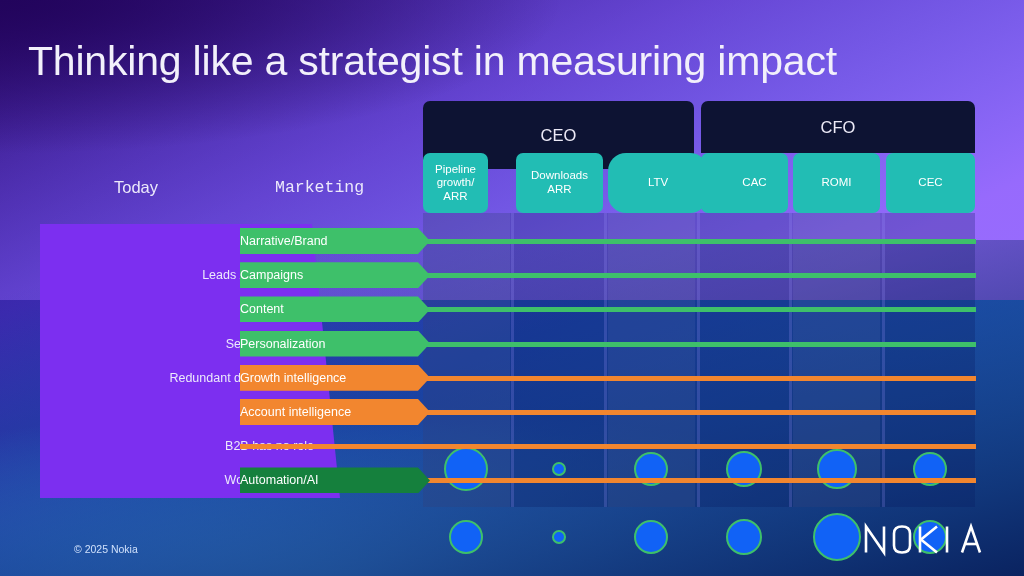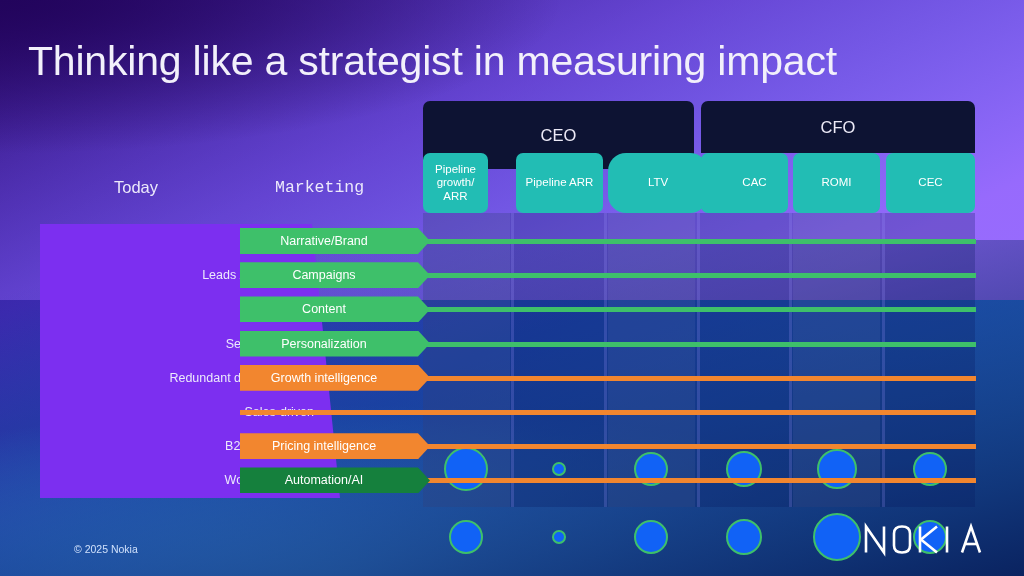--- a/index.html
+++ b/index.html
@@ -59,21 +59,21 @@
   #today-panel { position:absolute; z-index:3; left:40px; top:224px; width:300px; height:274px; }
 
   
   .row { position:absolute; z-index:4; left:0; width:1024px; height:26px; }
   .row .track {
     position:absolute; left:240px; right:48px; top:11px; height:5px;
   }
   .row .bar {
     position:absolute; left:240px; width:190px; height:26px; top:0;
     clip-path: polygon(0 0, 178px 0, 190px 50%, 178px 100%, 0 100%);
-    display:flex; align-items:center; justify-content:center;
+    display:flex; align-items:center; justify-content:flex-start;
   }
   .row .bar span {
     color:#ffffff; font-size:12.5px; padding-right:22px; white-space:nowrap;
   }
   .row .today-label {
     position:absolute; right:710px; top:0; height:26px;
     display:flex; align-items:center;
     color:#ece9fb; font-size:12.5px; white-space:nowrap;
   }
 
@@ -135,21 +135,21 @@
   <rect y="240" width="1024" height="336" fill="url(#gBotRight)"></rect>
   <rect width="1024" height="280" fill="url(#gTopDark)"></rect>
 </svg>
 
 <div id="slide-title">Thinking like a strategist in measuring impact</div>
 
 <div class="grp-header" id="grp-ceo">CEO</div>
 <div class="grp-header" id="grp-cfo">CFO</div>
 
 <div class="kpi" style="left:423px;width:65px;">Pipeline growth/ ARR</div>
-<div class="kpi" style="left:516px;width:87px;">Pipeline ARR</div>
+<div class="kpi" style="left:516px;width:87px;">Downloads ARR</div>
 <div class="kpi" style="left:608px;width:100px;border-radius:18px;">LTV</div>
 <div class="kpi" style="left:701px;width:87px;padding-left:24px;">CAC</div>
 <div class="kpi" style="left:793px;width:87px;">ROMI</div>
 <div class="kpi" style="left:886px;width:89px;">CEC</div>
 
 <div id="grid-panel"></div>
 <div class="colstripe" style="left:423px;width:87px;"></div>
 <div class="colstripe" style="left:608px;width:87px;"></div>
 <div class="colstripe" style="left:793px;width:87px;"></div>
 <div class="coldiv" style="left:511px;"></div>
@@ -209,27 +209,27 @@
     <div class="row" style="top: 364.8px;">
       <div class="today-label">Redundant data collection</div>
       <div class="track" style="background: rgb(242, 134, 47);"></div>
       <div class="bar" style="background: rgb(242, 134, 47);">
         <span>Growth intelligence</span>
       </div>
     </div>
     <div class="row" style="top: 399px;">
       <div class="today-label">Sales-driven</div>
       <div class="track" style="background: rgb(242, 134, 47);"></div>
+      <div class="bar" style="background: rgb(242, 134, 47);">
+        <span>Account intelligence</span>
+      </div>
     </div>
     <div class="row" style="top: 433.2px;">
       <div class="today-label">B2B has no role</div>
       <div class="track" style="background: rgb(242, 134, 47);"></div>
-      <div class="bar" style="background: rgb(242, 134, 47);">
-        <span>Pricing intelligence</span>
-      </div>
     </div>
     <div class="row" style="top: 467.4px;">
       <div class="today-label">Workflow-based</div>
       <div class="track" style="background: rgb(242, 134, 47);"></div>
       <div class="bar" style="background: #15803d;">
         <span>Automation/AI</span>
       </div>
     </div>
   </div>
 

